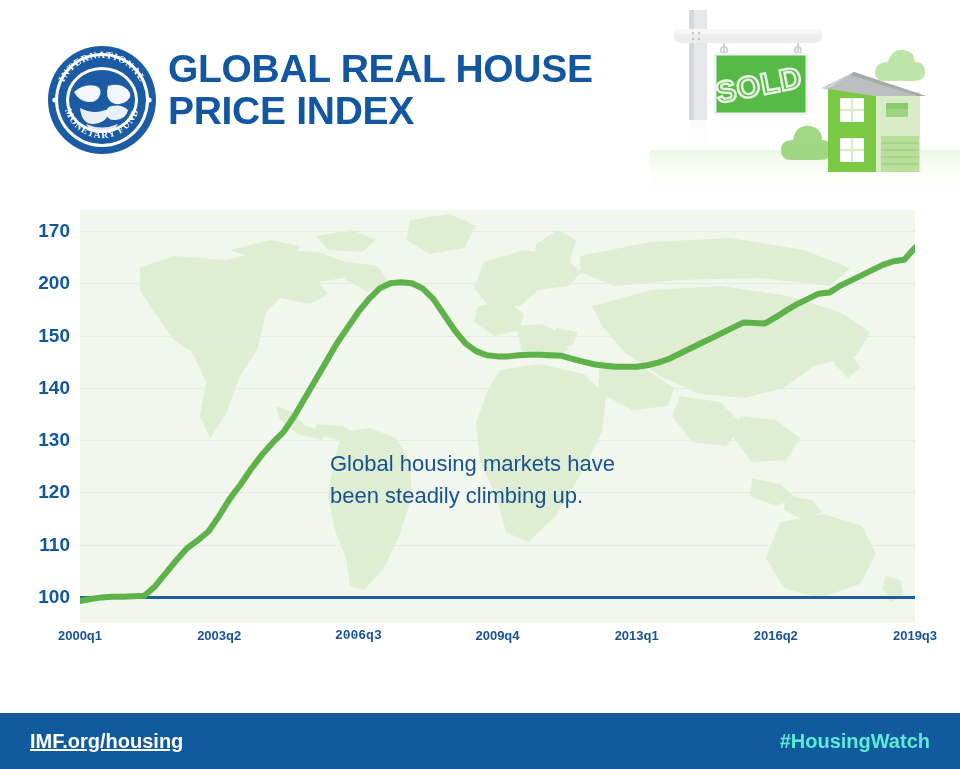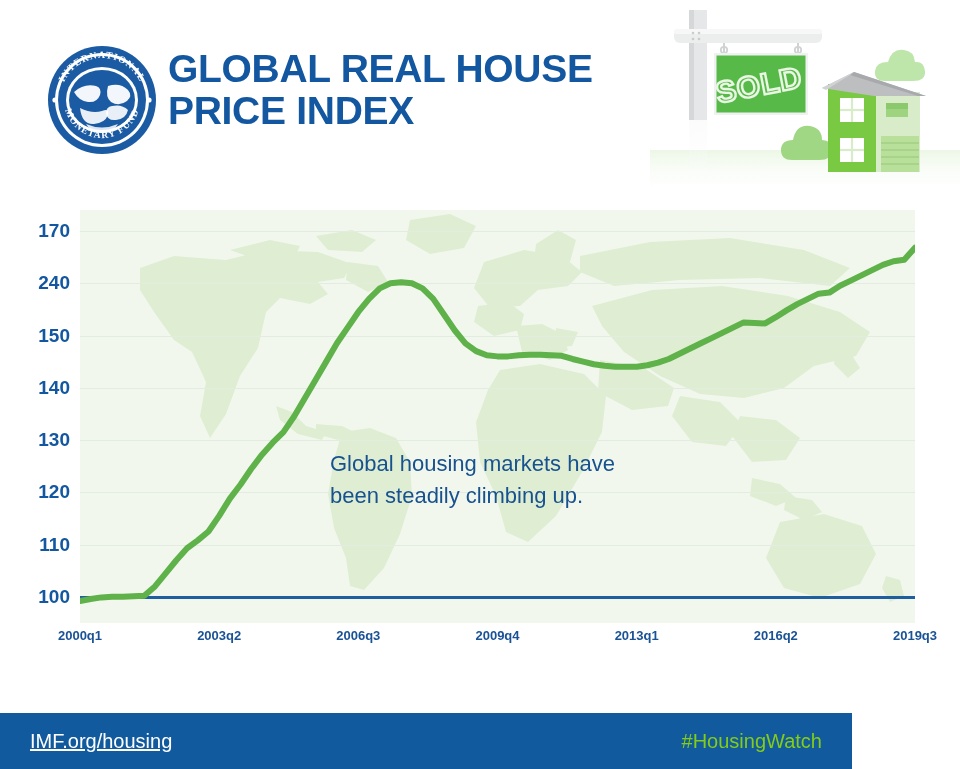--- a/index.html
+++ b/index.html
@@ -41,23 +41,23 @@
         transform:translateX(-50%);white-space:nowrap;}
 
   .annotation{position:absolute;left:330px;top:252px;width:440px;text-align:left;
      font-size:22px;line-height:1.45;color:#17528f;font-weight:normal;}
   .annotation span{display:block;}
 
   .source{position:absolute;left:0;top:470px;width:960px;text-align:center;
      font-size:11.5px;color:#1f5a9c;}
 
   
-  .footer{position:absolute;left:0;top:713px;width:852px;height:56px;background:#125a9e;}
+  .footer{position:absolute;left:0;top:713px;width:960px;height:56px;background:#125a9e;font-weight:bold;}
   .footer .left{position:absolute;left:30px;top:17px;font-size:20px;color:#ffffff;}
-  .footer .right{position:absolute;right:30px;top:17px;font-size:20px;color:#84cc16;}
+  .footer .right{position:absolute;right:30px;top:17px;font-size:20px;color:#5eead4;}
 </style>
 </head>
 <body>
 
 <div class="page">
 
   <div class="header">
 
     <div class="imf-logo">
       <svg viewBox="0 0 112 112" xmlns="http://www.w3.org/2000/svg">
@@ -160,21 +160,21 @@
 
   <div class="chart-wrap">
 
     <div class="ylabs">
         <div class="ylab" style="top: 386.9px;">100</div>
         <div class="ylab" style="top: 334.6px;">110</div>
         <div class="ylab" style="top: 282.3px;">120</div>
         <div class="ylab" style="top: 230px;">130</div>
         <div class="ylab" style="top: 177.7px;">140</div>
         <div class="ylab" style="top: 125.5px;">150</div>
-        <div class="ylab" style="top: 73.2px;">240</div>
+        <div class="ylab" style="top: 73.2px;">200</div>
         <div class="ylab" style="top: 20.9px;">170</div>
       </div>
 
     <div class="plot">
       <div class="mapbg">
         <svg viewBox="0 0 835 413" xmlns="http://www.w3.org/2000/svg">
           <g fill="#dfeed2">
 
             <path d="M60 58 l34 -12 l52 4 l40 -10 l52 2 l34 12 l-8 14 l-26 4 l10 12 l-18 10 l-30 -6 l-14 14 l-8 36 l-18 28 l-14 38 l-16 24 l-10 -22 l6 -34 l-14 -30 l-18 -12 l-20 -28 l-14 -22 z"></path>
             <path d="M150 40 l40 -10 l30 6 l-6 12 l-36 2 l-28 -10z"></path>
@@ -226,21 +226,21 @@
         <div class="grid-line" style="top: 20.9px;"></div>
         <div class="baseline" style="top: 385.9px; background: rgb(31, 95, 160);"></div>
         <svg class="series-svg" viewBox="0 0 835 413" preserveAspectRatio="none" xmlns="http://www.w3.org/2000/svg">
         <polyline id="series-path" fill="none" stroke="#5fb14a" stroke-width="6" stroke-linejoin="round" stroke-linecap="round" points="0.00,391.04 10.71,388.95 21.41,387.38 32.12,386.86 42.82,386.86 53.53,386.34 64.23,385.82 74.94,376.41 85.64,363.34 96.35,350.27 107.05,338.24 117.76,330.40 128.46,321.51 139.17,305.83 149.87,288.58 160.58,274.46 171.28,258.78 181.99,244.66 192.69,232.64 203.40,222.18 214.10,206.50 224.81,188.20 235.51,169.91 246.22,151.61 256.92,133.31 267.63,117.63 278.33,101.94 289.04,88.87 299.74,78.42 310.45,73.19 321.15,72.14 331.86,73.19 342.56,78.42 353.27,88.87 363.97,104.56 374.68,120.24 385.38,133.31 396.09,141.15 406.79,145.33 417.50,146.38 428.21,146.38 438.91,145.33 449.62,144.81 460.32,144.81 471.03,145.33 481.73,145.86 492.44,148.99 503.14,151.61 513.85,154.22 524.55,155.79 535.26,156.84 545.96,156.84 556.67,156.84 567.37,155.27 578.08,152.65 588.78,148.99 599.49,143.77 610.19,138.54 620.90,133.31 631.60,128.08 642.31,122.85 653.01,117.63 663.72,112.40 674.42,112.92 685.13,113.44 695.83,107.17 706.54,100.37 717.24,94.10 727.95,88.87 738.65,83.65 749.36,82.60 760.06,75.80 770.77,70.58 781.47,65.35 792.18,60.12 802.88,54.89 813.59,51.23 824.29,49.66 835.00,37.64"></polyline>
       </svg>
     </div>
 
     <div class="xlabs">
         <div class="xlab" style="left: 0px;">2000q1</div>
         <div class="xlab" style="left: 139.2px;">2003q2</div>
-        <div class="xlab" style="left: 278.3px;">2006q3</div>
+        <div class="xlab" style="left: 278.3px; font-family: Liberation Mono, monospace;">2006q3</div>
         <div class="xlab" style="left: 417.5px;">2009q4</div>
         <div class="xlab" style="left: 556.7px;">2013q1</div>
         <div class="xlab" style="left: 695.8px;">2016q2</div>
         <div class="xlab" style="left: 835px;">2019q3</div>
       </div>
 
     <div class="annotation">
       <span>Global housing markets have</span>
       <span>been steadily climbing up.</span>
     </div>

